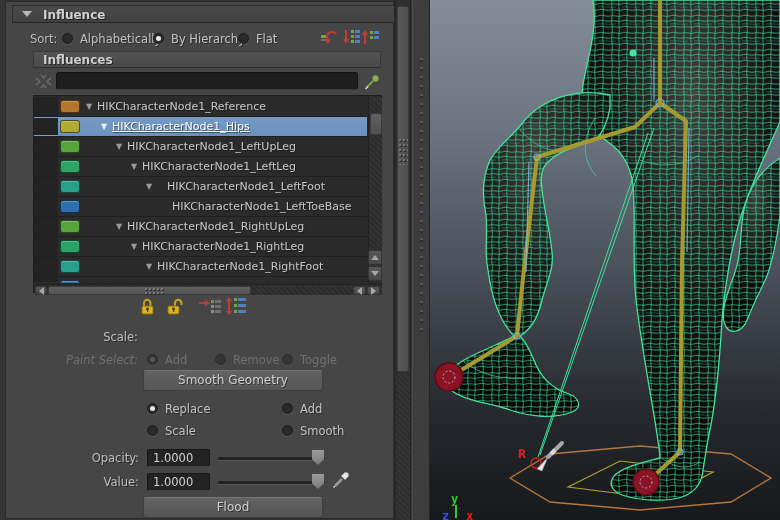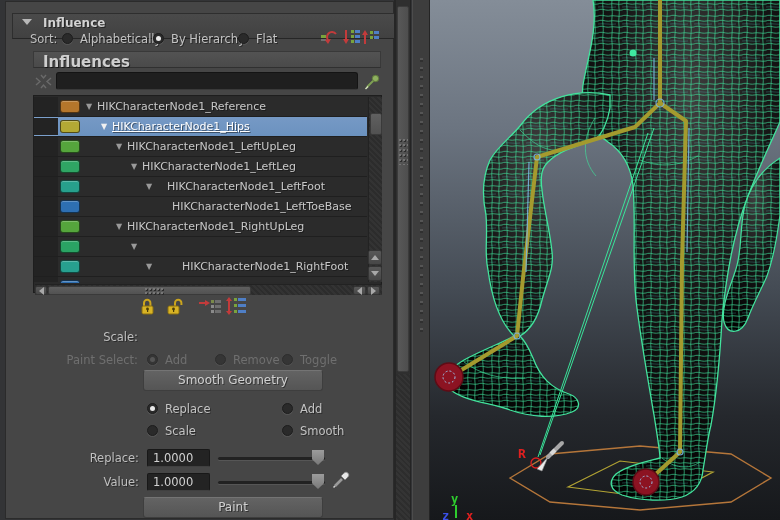--- a/index.html
+++ b/index.html
@@ -3,48 +3,48 @@
 <meta charset="utf-8">
 <style>
   * { margin:0; padding:0; box-sizing:border-box; }
   html,body { width:780px; height:520px; overflow:hidden; background:#333436;
     font-family:"DejaVu Sans","Liberation Sans",sans-serif; }
   .stage { position:absolute; left:0; top:0; width:780px; height:520px; }
 
   
   .panel { position:absolute; left:5px; top:1px; width:389px; height:518px;
     background:#464646; border:1px solid #2b2b2b; }
-  .frame-header { position:absolute; left:6px; top:11px; width:387px; height:26px;
+  .frame-header { position:absolute; left:6px; top:3px; width:387px; height:18px;
     background:linear-gradient(#4a4a4a,#414141); border:1px solid #2e2e2e; border-bottom-color:#262626;}
   .frame-header .tri { position:absolute; left:9px; top:5px; width:0; height:0;
     border-left:5px solid transparent; border-right:5px solid transparent; border-top:6px solid #b8b8b8; }
   .frame-title { position:absolute; left:30px; top:2px; font-size:12px; font-weight:bold; color:#d2d2d2;
     text-shadow:1px 1px 0 rgba(0,0,0,.5); }
 
   .lbl { position:absolute; font-size:11.5px; color:#bfbfbf; text-shadow:1px 1px 0 rgba(0,0,0,.4); white-space:nowrap; }
-  .lbl.dim { color:#6f6f6f; text-shadow:none; }
+  .lbl.dim { color:#6f6f6f; text-shadow:none;font-style:italic; }
   .rlabel { font-size:11.5px; color:#c3c3c3; text-shadow:1px 1px 0 rgba(0,0,0,.4); white-space:nowrap;}
   .radio { width:11px; height:11px; border-radius:50%; background:#2a2a2a;
     border:1px solid #1d1d1d; box-shadow:0 1px 0 rgba(255,255,255,.08); position:relative; flex:none;}
   .radio.on::after { content:""; position:absolute; left:2px; top:2px; width:5px; height:5px;
     border-radius:50%; background:#e9e9e9; }
   .rgroup { position:absolute; height:16px; }
   .rgroup .opt { position:absolute; display:flex; align-items:center; gap:7px; height:15px; cursor:default;}
   .rgroup.dim .rlabel { color:#6f6f6f; text-shadow:none;}
   .rgroup.dim .radio { opacity:.6; }
   .rgroup.dim .radio.on::after { background:#5f5f5f; }
   .g-sort  .opt:nth-child(1){left:56px;}  .g-sort .opt:nth-child(2){left:147px;} .g-sort .opt:nth-child(3){left:232px;}
   .g-mode  .opt:nth-child(1){left:141px;} .g-mode .opt:nth-child(2){left:209px;} .g-mode .opt:nth-child(3){left:276px;}
   .g-psel  .opt:nth-child(1){left:141px;} .g-psel .opt:nth-child(2){left:209px;} .g-psel .opt:nth-child(3){left:276px;}
   .g-pop   .opt:nth-child(1){left:141px;top:0;} .g-pop .opt:nth-child(2){left:276px;top:0;}
   .g-pop   .opt:nth-child(3){left:141px;top:22px;} .g-pop .opt:nth-child(4){left:276px;top:22px;}
 
   .subheader { position:absolute; left:27px; top:49px; width:348px; height:17px;
     background:linear-gradient(#535353,#4a4a4a); border:1px solid #393939; border-bottom-color:#303030;}
-  .subheader span { position:absolute; left:9px; top:1px; font-size:15px; font-weight:bold; color:#cfcfcf;
+  .subheader span { position:absolute; left:9px; top:1px; font-size:12px; font-weight:bold; color:#cfcfcf;
     text-shadow:1px 1px 0 rgba(0,0,0,.5);}
 
   .search-input { position:absolute; left:50px; top:70px; width:302px; height:18px;
     background:#1f1f1f; border:1px solid #141414; border-bottom-color:#3a3a3a; border-radius:3px;
     color:#d0d0d0; font-size:11px; padding:0 5px; outline:none;}
 
   
   .list { position:absolute; left:27px; top:93px; width:349px; height:198px;
     background:#2a2a2a; border:1px solid #1e1e1e; }
   .rows-wrap { position:absolute; left:0; top:1px; width:333px; height:186px; overflow:hidden; }
@@ -249,28 +249,29 @@
               <span class="swatch" style="background: rgb(85, 165, 60);"></span>
               <span class="texpand" style="left: 58px;">▼</span>
               <span class="tlabel" style="left: 69px;">HIKCharacterNode1_RightUpLeg</span>
             </div>
           </div>
           <div class="row">
             <div class="gutter"></div>
             <div class="content">
               <span class="swatch" style="background: rgb(42, 164, 100);"></span>
               <span class="texpand" style="left: 73px;">▼</span>
+              <span class="tlabel" style="left: 84px;">HIKCharacterNode1_RightLeg</span>
             </div>
           </div>
           <div class="row">
             <div class="gutter"></div>
             <div class="content">
               <span class="swatch" style="background: rgb(39, 160, 143);"></span>
               <span class="texpand" style="left: 88px;">▼</span>
-              <span class="tlabel" style="left: 99px; margin-left: 25px;">HIKCharacterNode1_RightFoot</span>
+              <span class="tlabel" style="left: 99px;">HIKCharacterNode1_RightFoot</span>
             </div>
           </div>
           <div class="row partial">
             <div class="gutter"></div>
             <div class="content">
               <span class="swatch" style="background: rgb(46, 111, 178);"></span>
             </div>
           </div>
         </div>
 
@@ -373,36 +374,36 @@
         <span class="opt">
           <span class="radio"></span>
           <span class="rlabel">Scale</span>
         </span>
         <span class="opt">
           <span class="radio"></span>
           <span class="rlabel">Smooth</span>
         </span>
       </div>
 
-    <div class="lbl" style="left:5px;top:449px;width:128px;text-align:right;">Replace:</div>
+    <div class="lbl" style="left:5px;top:449px;width:128px;text-align:right;">Opacity:</div>
     <input class="field" style="top: 447px;" value="1.0000">
     <div class="groove" style="top:455px;"></div>
     <div class="handle" style="top:448px;"></div>
 
     <div class="lbl" style="left:5px;top:473px;width:128px;text-align:right;">Value:</div>
     <input class="field" style="top: 471px;" value="1.0000">
     <div class="groove" style="top:479px;"></div>
     <div class="handle" style="top:472px;"></div>
     <svg class="iconbox" style="left:325px;top:468px;" width="20" height="20">
       <line x1="4" y1="16" x2="11" y2="9" stroke="#999" stroke-width="2.6"></line>
       <line x1="4" y1="16" x2="2.5" y2="17.5" stroke="#ccc" stroke-width="1.6"></line>
       <path d="M10,6 l4,4 3,-3 a2.6,2.6 0 0 0 -4,-4 Z" fill="#e8e8e8" stroke="#777" stroke-width="0.8"></path>
     </svg>
 
-    <div class="push-btn" style="top:495px;">Paint</div>
+    <div class="push-btn" style="top:495px;">Flood</div>
   </div>
 
   <div class="edge-line"></div>
   <div class="vscroll2">
     <div class="thumb">
         <div class="grip"></div>
       </div>
     <div class="track-low"></div>
   </div>
   <div class="divider">

